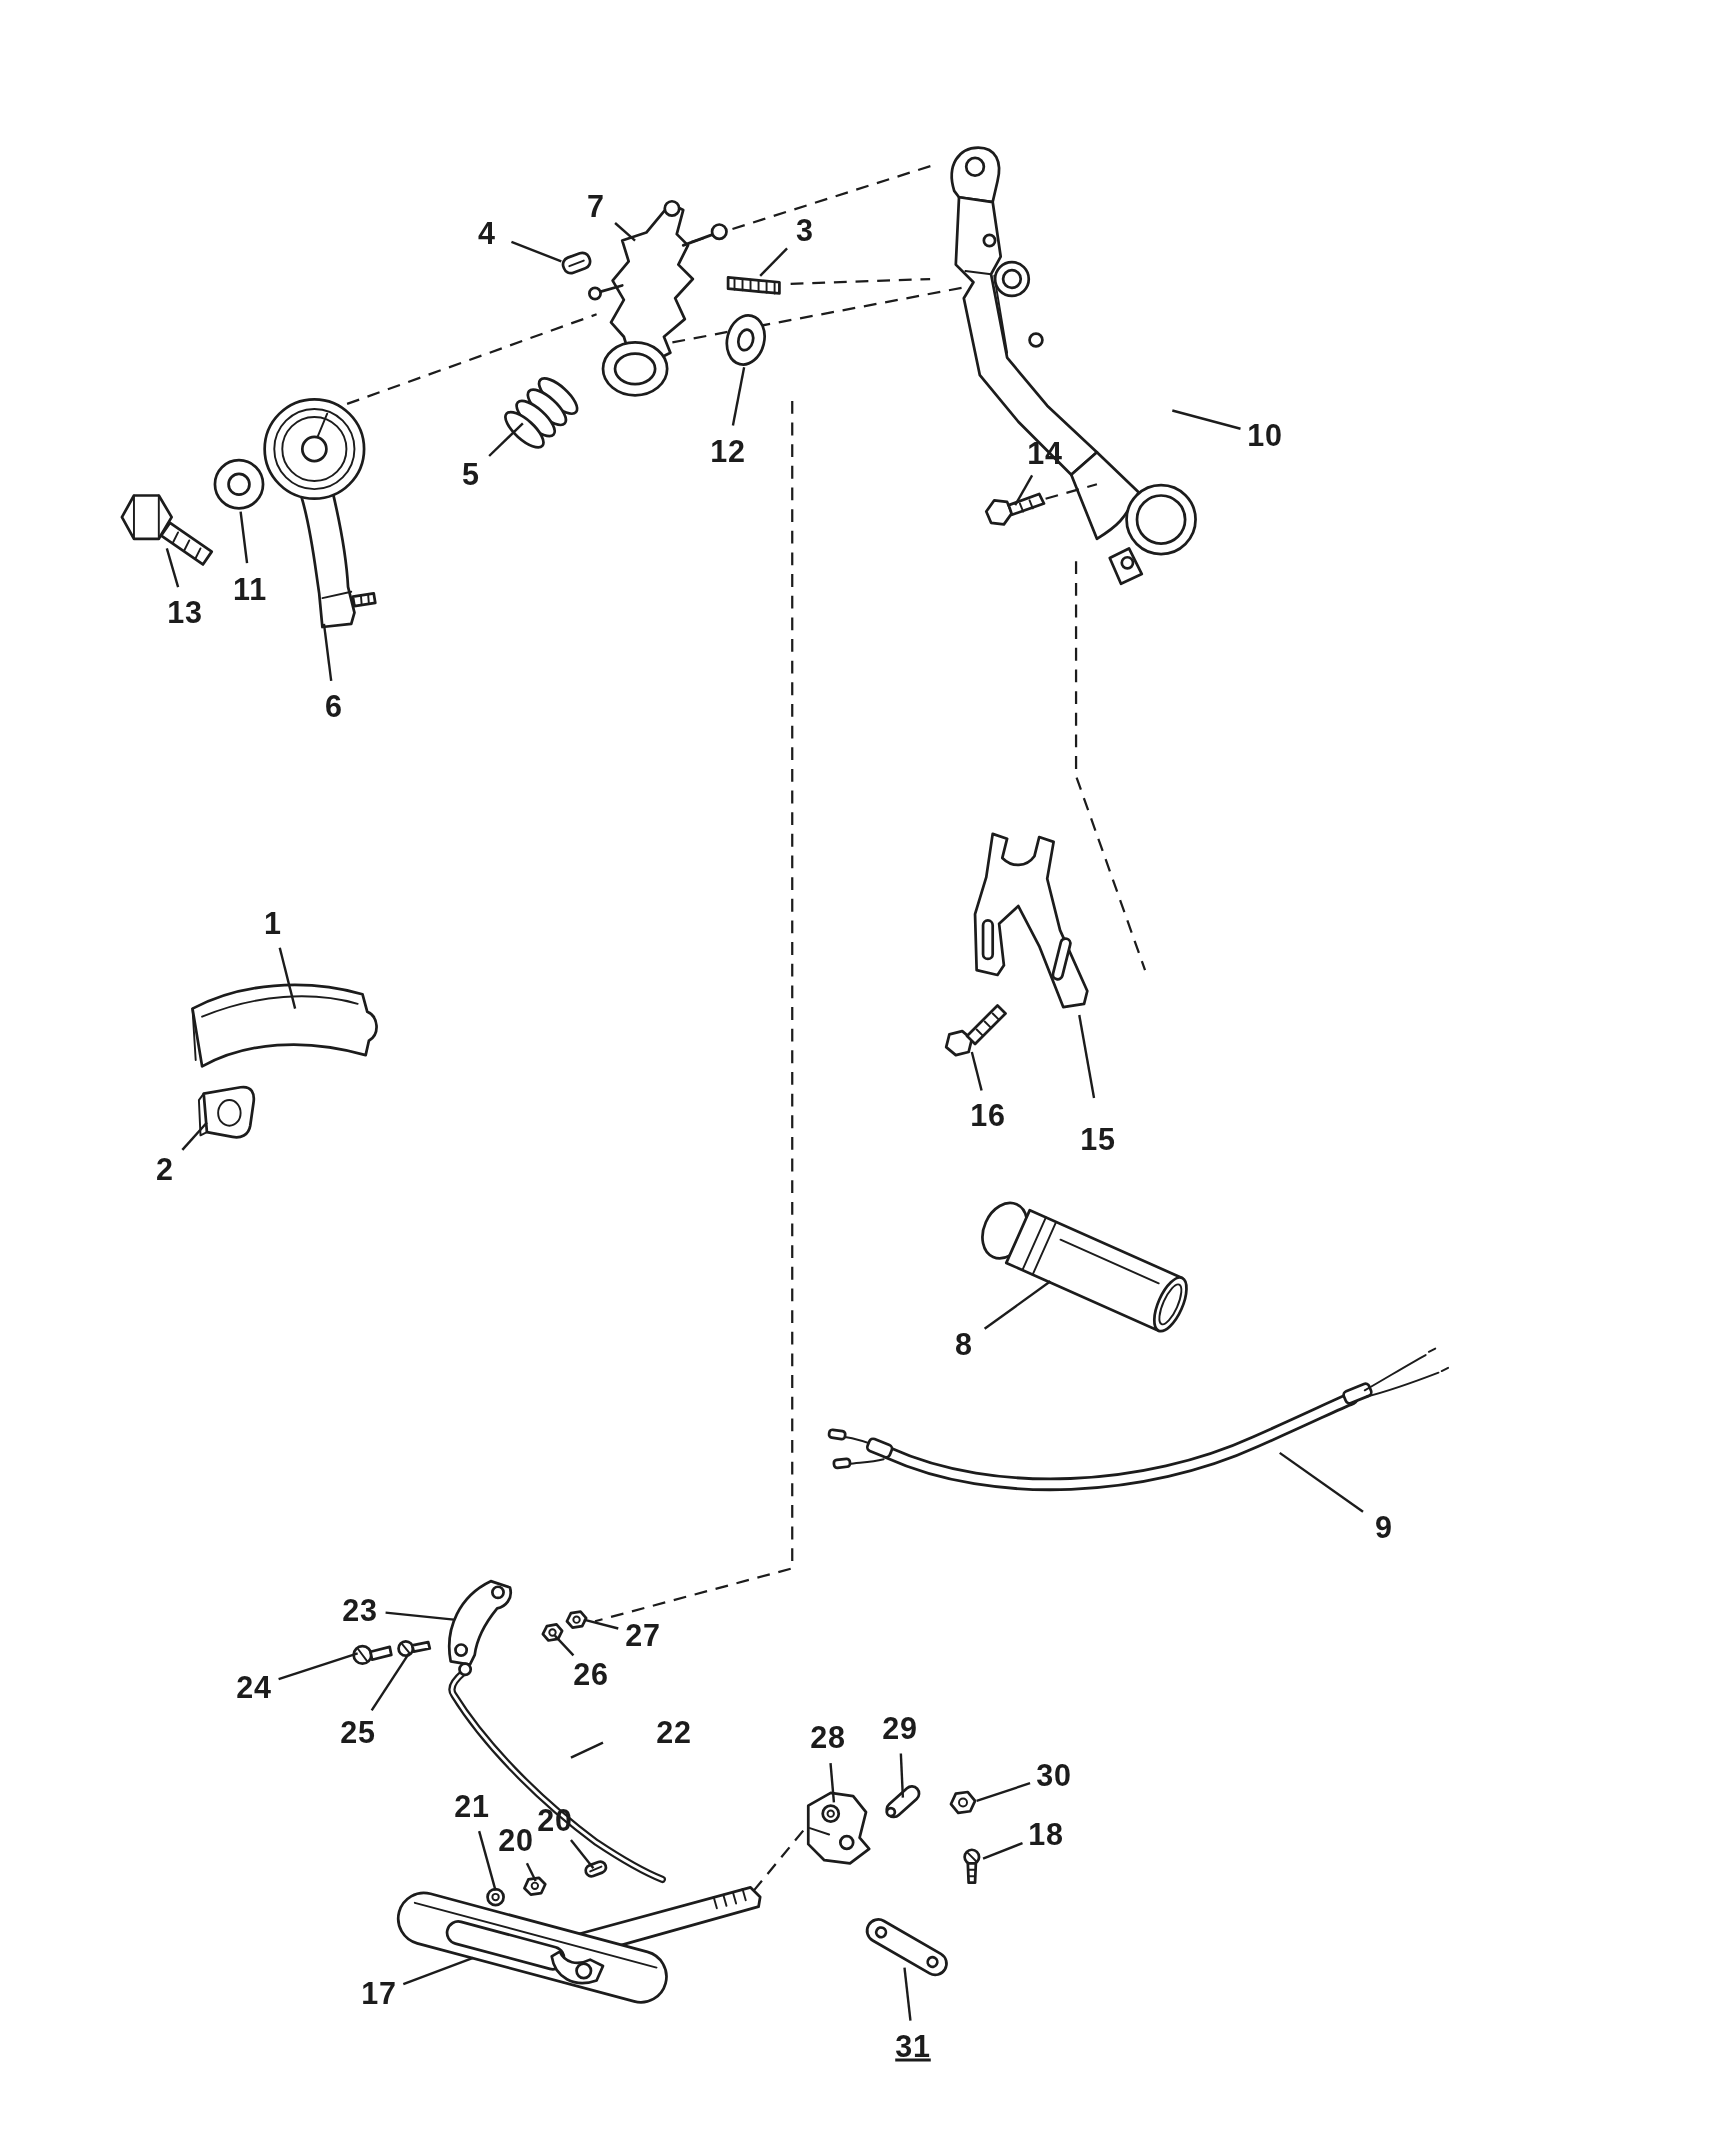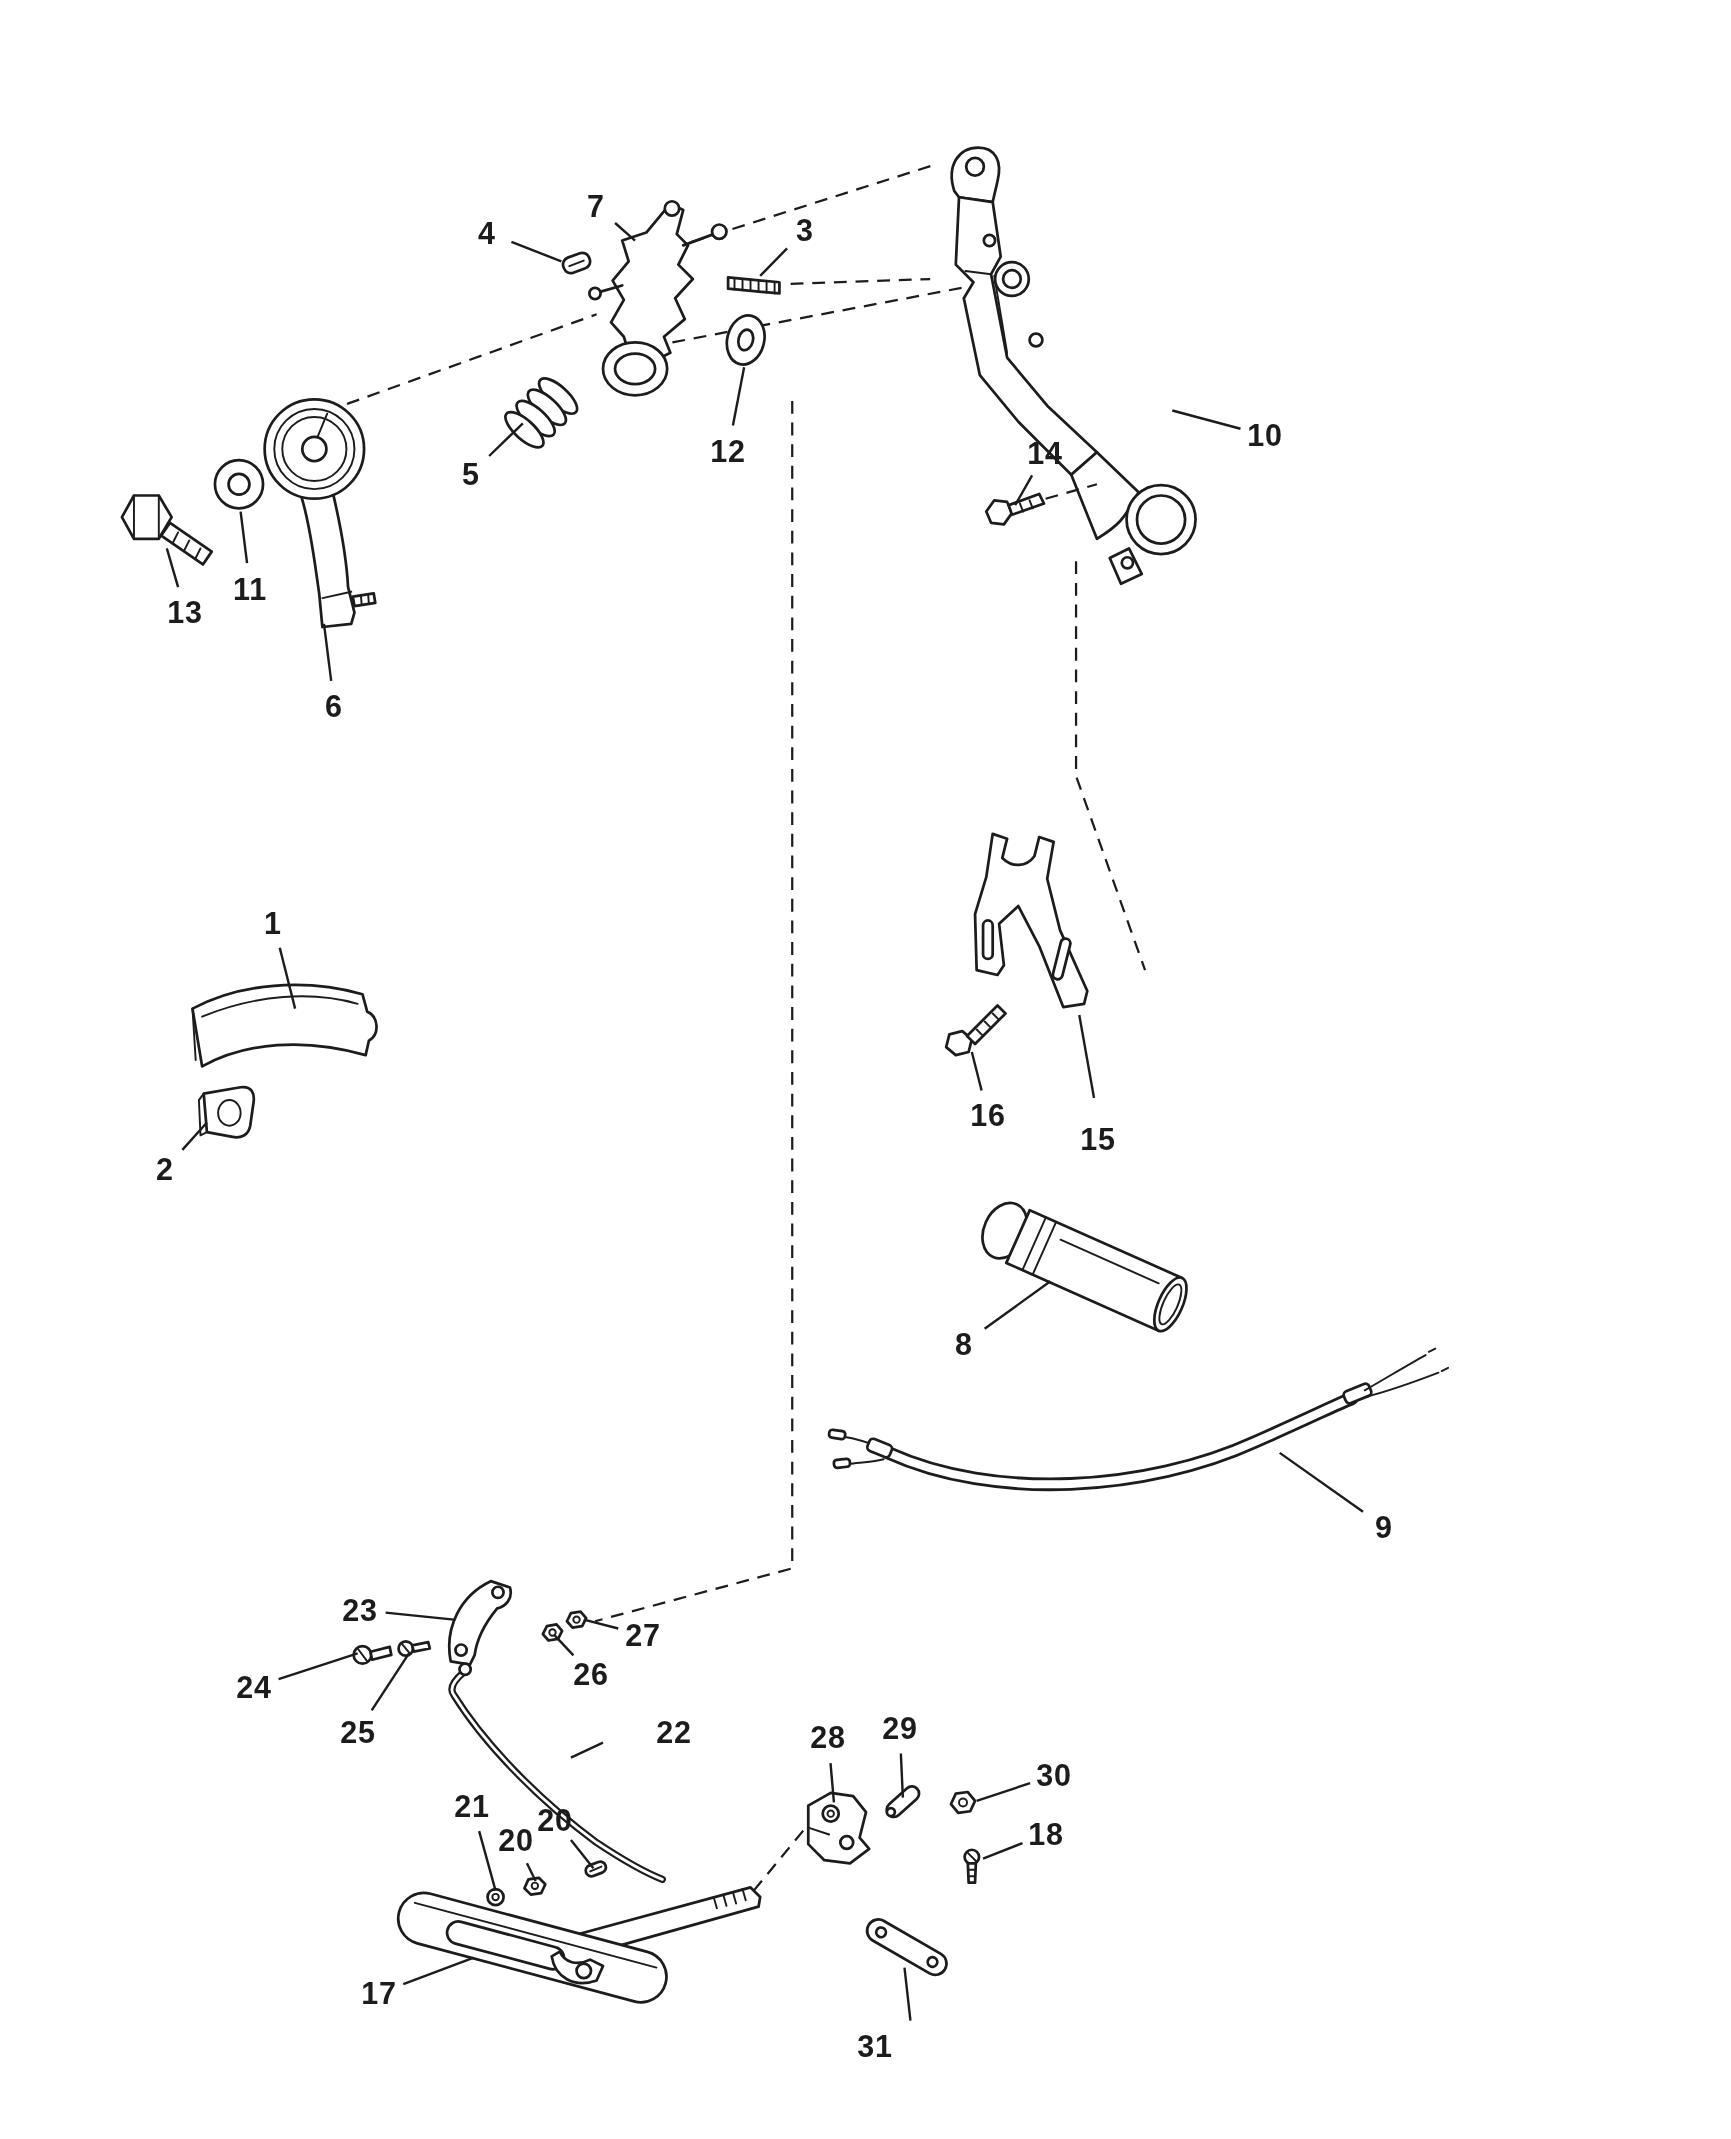--- a/index.html
+++ b/index.html
@@ -310,17 +310,17 @@
       <div class="callout" style="left: 472px; top: 1806px;">21</div>
       <div class="callout" style="left: 626px; top: 1732px; margin-left: 48px;">22</div>
       <div class="callout" style="left: 360px; top: 1610px;">23</div>
       <div class="callout" style="left: 254px; top: 1687px;">24</div>
       <div class="callout" style="left: 358px; top: 1732px;">25</div>
       <div class="callout" style="left: 591px; top: 1674px;">26</div>
       <div class="callout" style="left: 643px; top: 1635px;">27</div>
       <div class="callout" style="left: 828px; top: 1737px;">28</div>
       <div class="callout" style="left: 900px; top: 1728px;">29</div>
       <div class="callout" style="left: 1054px; top: 1775px;">30</div>
-      <div class="callout" style="left: 875px; top: 2046px;">31</div>
+      <div class="callout" style="left: 913px; top: 2046px; text-decoration: underline;">31</div>
     </div>
 
 </div>
 
 
 </body></html>

